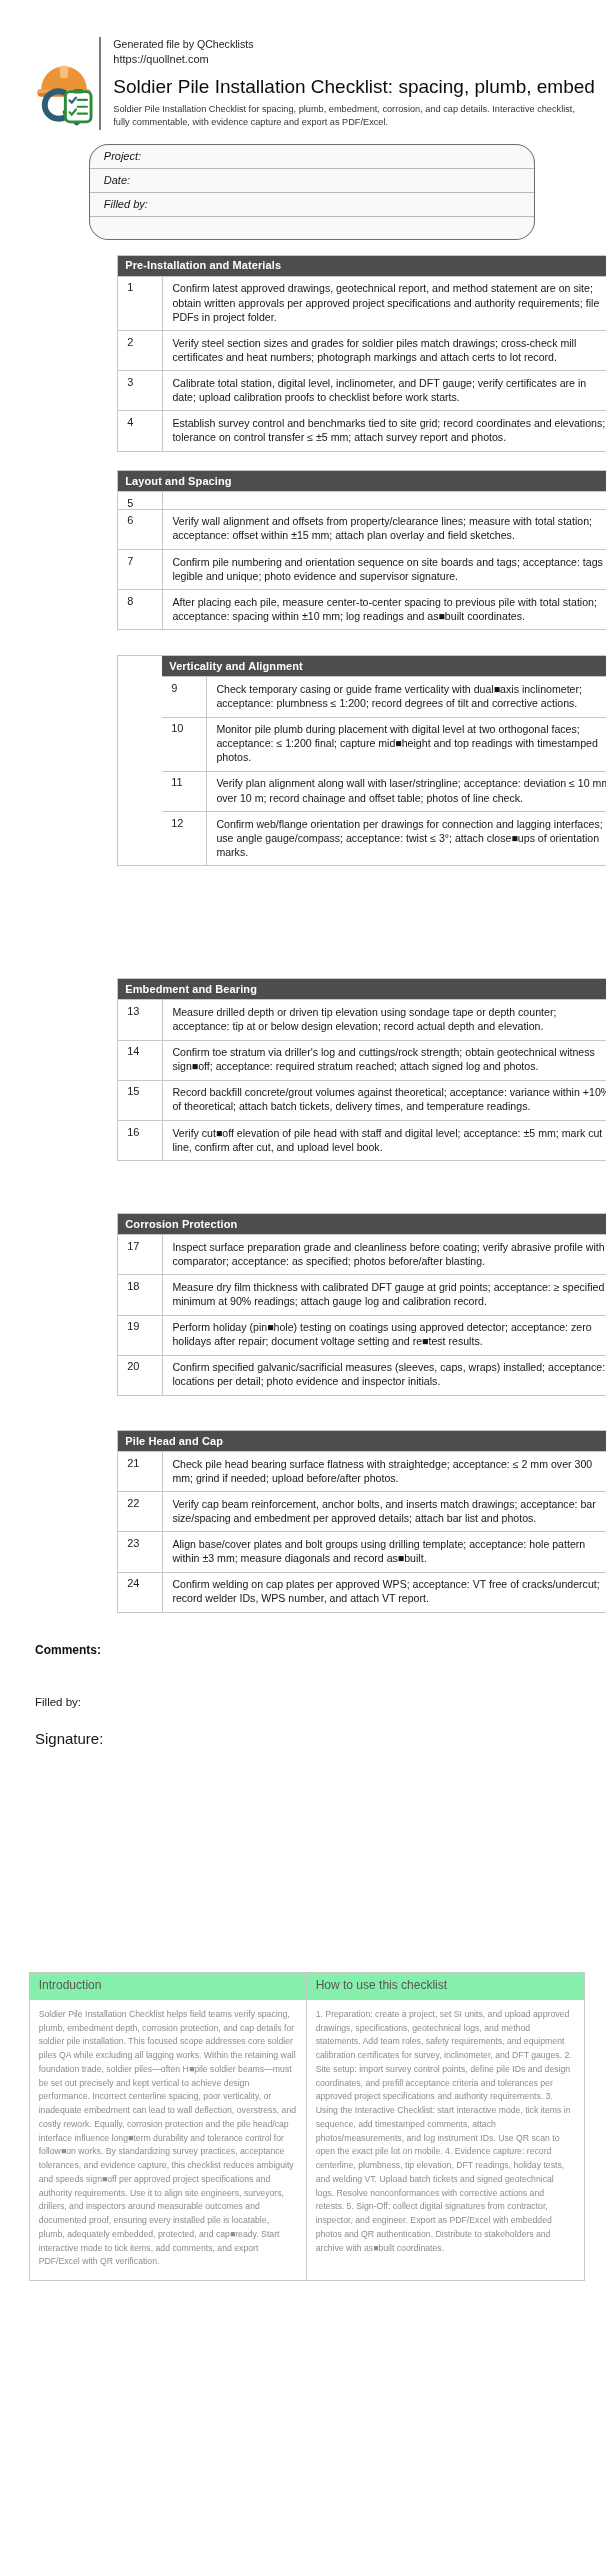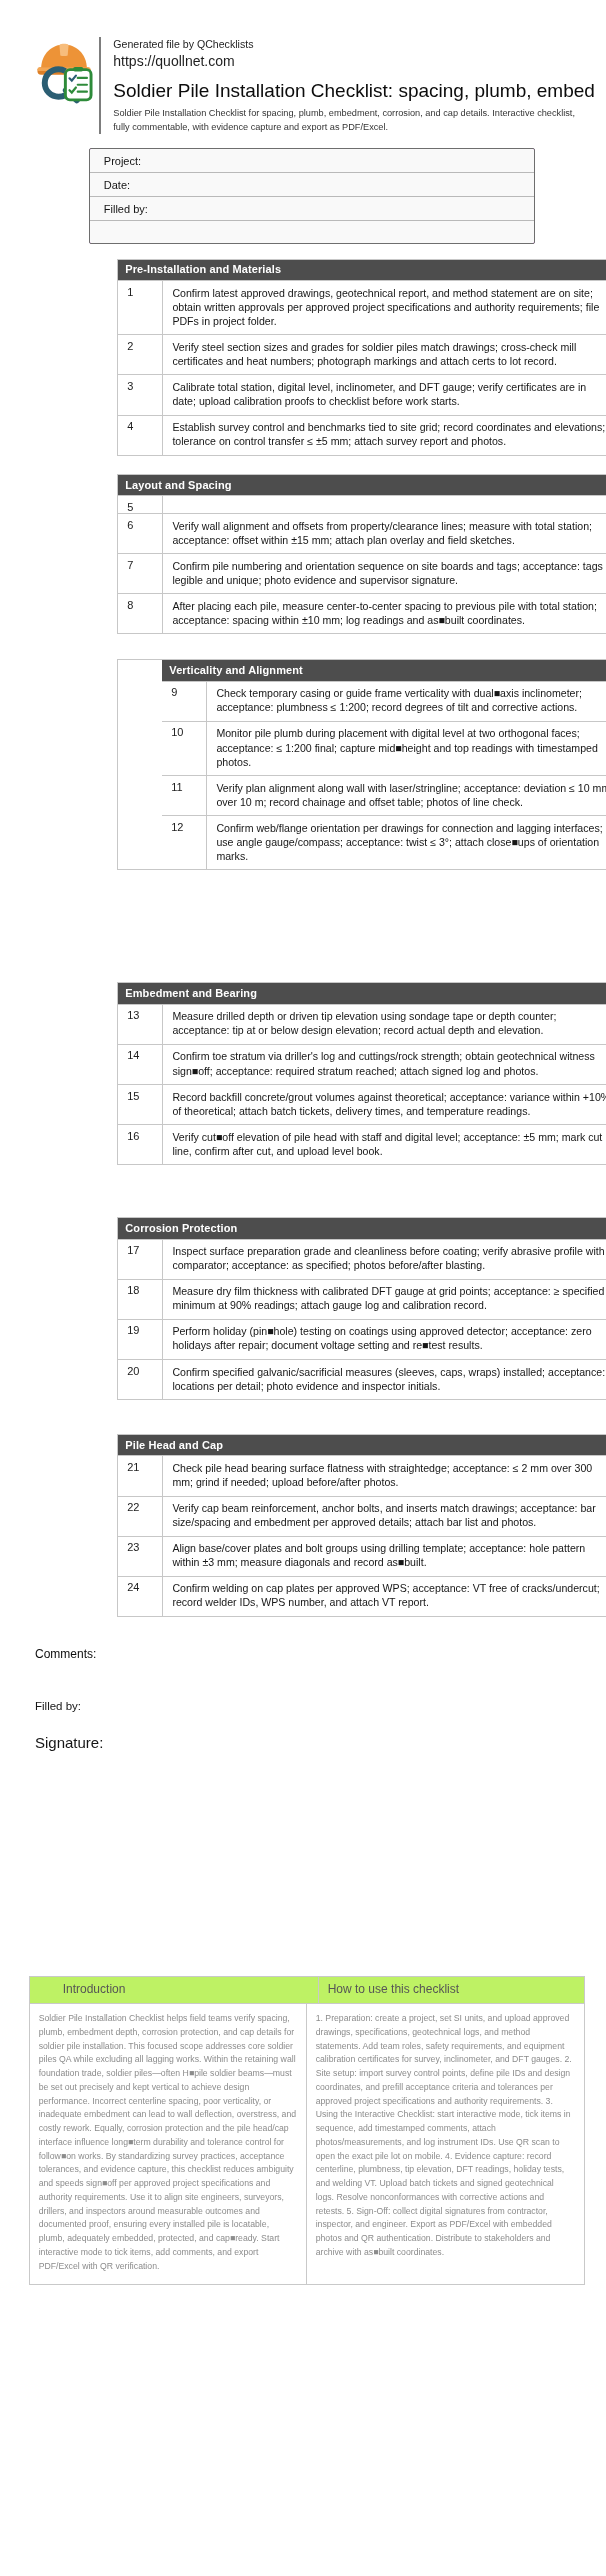--- a/index.html
+++ b/index.html
@@ -1,32 +1,32 @@
 <!DOCTYPE html>
 <html style="font-size:14.7px"><head>
 <meta charset="utf-8">
 <style>
   html,body { margin:0; padding:0; background:#ffffff; }
   .page {
     position:relative; width:607px; height:2576px; overflow:hidden;
     background:#ffffff; font-family:"Liberation Sans", sans-serif; color:#1a1a1a;
   }
   
-  .doc-header { display:flex; align-items:flex-start; padding:37px 3px 0 31px; }
+  .doc-header { display:flex; align-items:flex-end; padding:37px 3px 0 31px; }
   .logo-wrap { width:68px; flex:0 0 68px; }
   .head-divider { width:2.3px; background:#7d7d7d; align-self:stretch; margin:0 12px 0 0; }
   .head-text { flex:1; min-width:0; }
   .gen-line { font-size:10.6px; color:#1f1f1f; line-height:1.4; }
-  .url-line { font-size:14px; color:#1f1f1f; line-height:1.4; text-decoration:none; }
+  .url-line { font-size:11px; color:#1f1f1f; line-height:1.4; text-decoration:none; }
   .doc-title { margin:7.3px 0 3.7px 0; font-size:19px; font-weight:400; color:#0c0c0c; line-height:1.28; max-width:484px; }
   .doc-subtitle { font-size:9.2px; color:#353535; line-height:1.5; max-width:464px; }
   
   .info-box {
-    margin:13.8px 0 0 89px; width:444px; border:1.4px solid #6e6e6e; border-radius:2px;
-    background:#a21caf; overflow:hidden;
+    margin:13.8px 0 0 89px; width:444px; border:1.4px solid #6e6e6e; border-radius:19px;
+    background:#a21caf; overflow:hidden;font-style:italic;
   }
   .info-row {
     height:23px; display:flex; align-items:center; padding-left:13.8px;
     font-size:11px; color:#151515; border-bottom:0.9px solid #b9b9b9; background:#f9f9f9;
   }
   .info-row.last { border-bottom:none; height:22px; }
   
   .sections { }
   .sec-table { margin-left:117px; width:504px; border:0.9px solid #c7c7c7; background:#ffffff; box-sizing:border-box; }
   .sec-table:nth-child(1) { margin-top:14.7px; }
@@ -39,26 +39,26 @@
     background:#4d4d4d; color:#ffffff; font-weight:700; font-size:11px;
     padding:3.7px 7.3px 4.6px 7.3px; letter-spacing:0.1px;
   }
   .item-row { display:flex; border-top:0.9px solid #c7c7c7; }
   .item-num {
     flex:0 0 35px; width:35px; padding:4.6px 0 0 9.2px; border-right:0.9px solid #c7c7c7;
     font-size:11px; color:#202020; box-sizing:content-box;
   }
   .item-text { flex:1; padding:4.6px 9.2px 6.4px 9.2px; font-size:10.6px; line-height:1.33; color:#161616; }
   
-  .comments-label { margin:30px 0 0 35px; font-size:12px; font-weight:400; color:#0e0e0e; }
+  .comments-label { margin:30px 0 0 35px; font-size:12px; font-weight:700; color:#0e0e0e; }
   .filledby-label { margin:39px 0 0 35px; font-size:11.5px; color:#161616; }
   .signature-label { margin:22px 0 0 35px; font-size:15px; color:#161616; }
   
   .footer-box { margin:225px 0 0 28.5px; width:556px; border:0.9px solid #c9c9c9; box-sizing:border-box; }
-  .footer-head { display:flex; background:#bef264; border-bottom:0.9px solid #c9c9c9;padding-left:24px; }
+  .footer-head { display:flex; background:#86efac; border-bottom:0.9px solid #c9c9c9; }
   .footer-head-cell {
     width:50%; box-sizing:border-box; padding:5.5px 9.2px 6.4px 9.2px;
     font-size:12px; color:#565656; font-weight:400;
   }
   .footer-head-cell.left { border-right:0.9px solid #c9c9c9; }
   .footer-body { display:flex; }
   .footer-cell {
     width:50%; box-sizing:border-box; padding:8.3px 9.2px 11px 9.2px;
     font-size:8.7px; color:#8c8c8c; line-height:1.58;
   }

